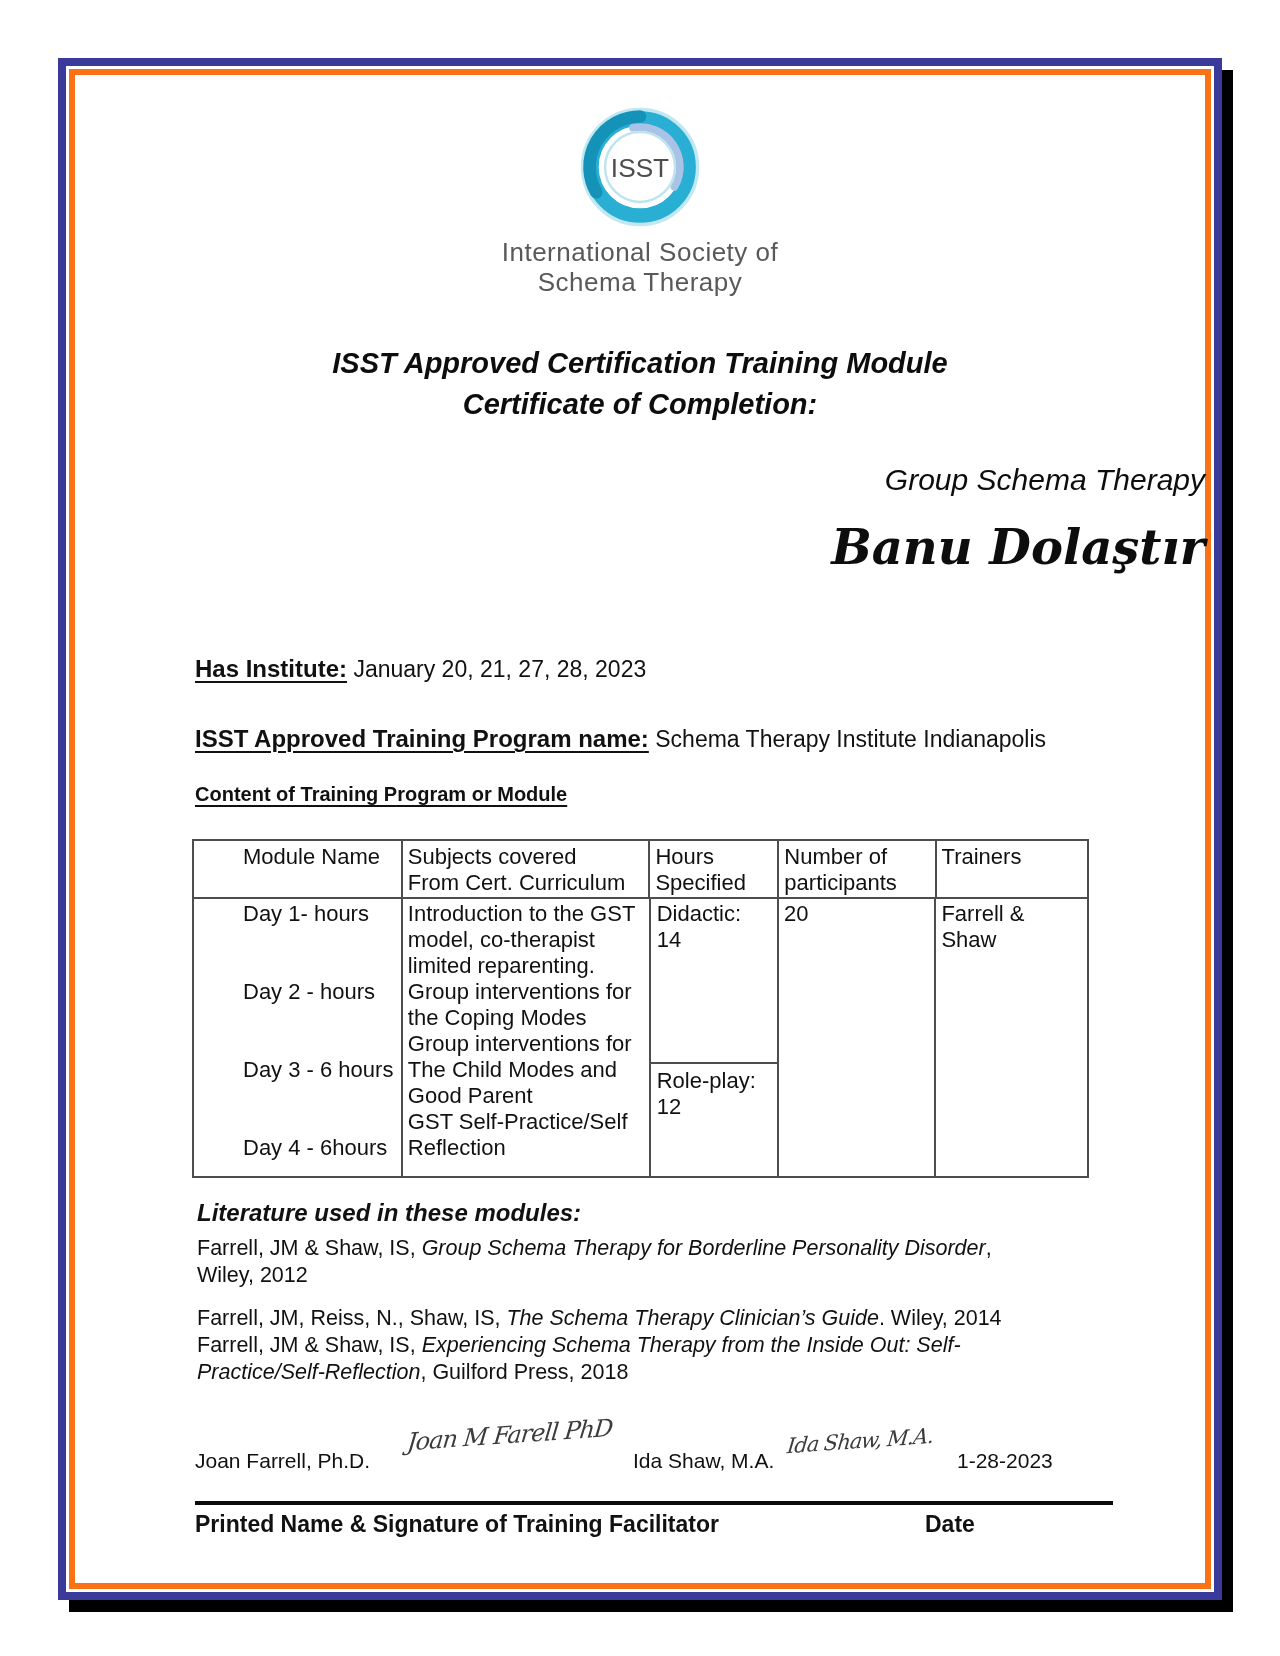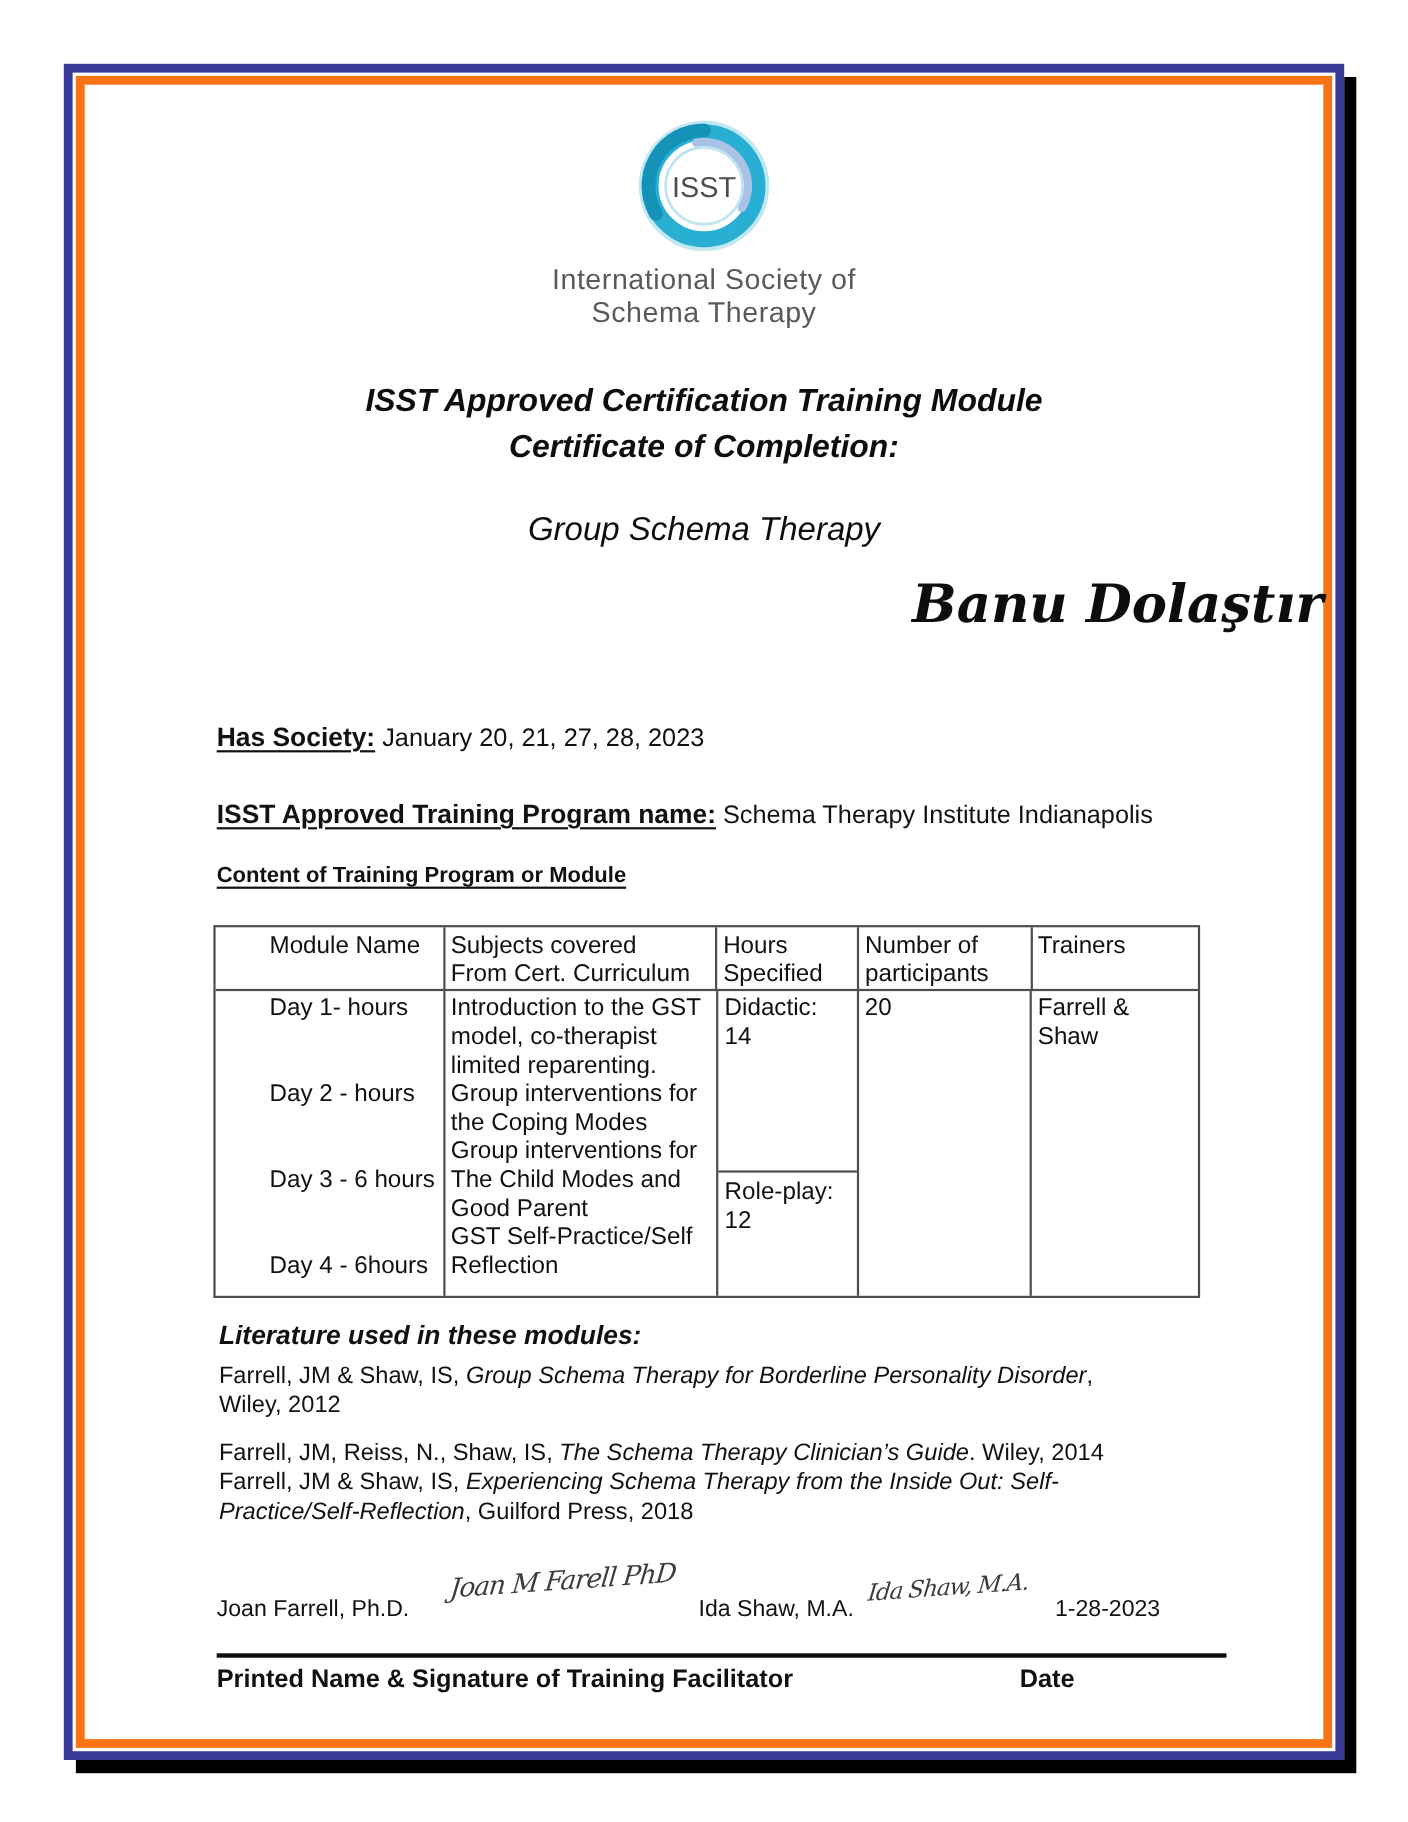--- a/index.html
+++ b/index.html
@@ -1,19 +1,19 @@
 <!DOCTYPE html>
 <html><head>
 <meta charset="utf-8">
 <style>
   html,body{margin:0;padding:0;background:#ffffff;}
   body{width:1280px;height:1656px;position:relative;font-family:"Liberation Sans",sans-serif;color:#111;}
   .page{position:absolute;left:58px;top:58px;width:1164px;height:1542px;background:#fff;
         border:8px solid #3a3a9b;box-shadow:11px 12px 0 0 #000;box-sizing:border-box;}
-  .page-inner{position:absolute;left:3px;top:3px;right:3px;bottom:3px;border:8px solid #f97316;}
+  .page-inner{position:absolute;left:3px;top:3px;right:3px;bottom:3px;border:6px solid #f97316;}
   .abs{position:absolute;}
   .centered{left:0;width:100%;text-align:center;}
   .org-text{font-size:26px;line-height:30px;color:#58595b;letter-spacing:.5px;}
   .cert-title{font-size:29px;line-height:41px;font-weight:bold;font-style:italic;color:#0d0d0d;}
   .group-title{font-size:30px;font-style:italic;color:#0d0d0d;}
   .recipient{font-family:"DejaVu Serif",serif;font-size:48px;font-weight:bold;font-style:italic;color:#0d0d0d;}
   .label-line{left:120px;width:960px;font-size:23px;}
   .blabel{font-weight:bold;text-decoration:underline;text-decoration-thickness:2px;text-underline-offset:4px;}
   .heading-u{font-weight:bold;text-decoration:underline;text-decoration-thickness:2px;text-underline-offset:4px;font-size:20px;}
   
@@ -63,26 +63,26 @@
     <div class="abs centered org-text" style="top:162px;">
       <div>International Society of</div>
       <div>Schema Therapy</div>
     </div>
 
     <div class="abs centered cert-title" style="top:268px;">
       <div>ISST Approved Certification Training Module</div>
       <div>Certificate of Completion:</div>
     </div>
 
-    <div class="abs centered group-title" style="top:388px;">Group Schema Therapy</div>
+    <div class="abs centered group-title" style="top:388px;text-align:right;">Group Schema Therapy</div>
 
     <div class="abs centered recipient" style="top:444px;text-align:right;">Banu Dolaştır</div>
 
     <div class="abs label-line" style="top:580px;">
-      <span class="blabel" style="font-size:24px;">Has Society:</span><span> January 20, 21, 27, 28, 2023</span>
+      <span class="blabel" style="font-size:24px;">Has Institute:</span><span> January 20, 21, 27, 28, 2023</span>
     </div>
 
     <div class="abs label-line" style="top:650px;">
       <span class="blabel" style="font-size:24px;">ISST Approved Training Program name:</span><span> Schema Therapy Institute Indianapolis</span>
     </div>
 
     <div class="abs heading-u" style="left:120px;top:708px;">Content of Training Program or Module</div>
 
     <div class="abs ctable">
       <div class="trow thead">

